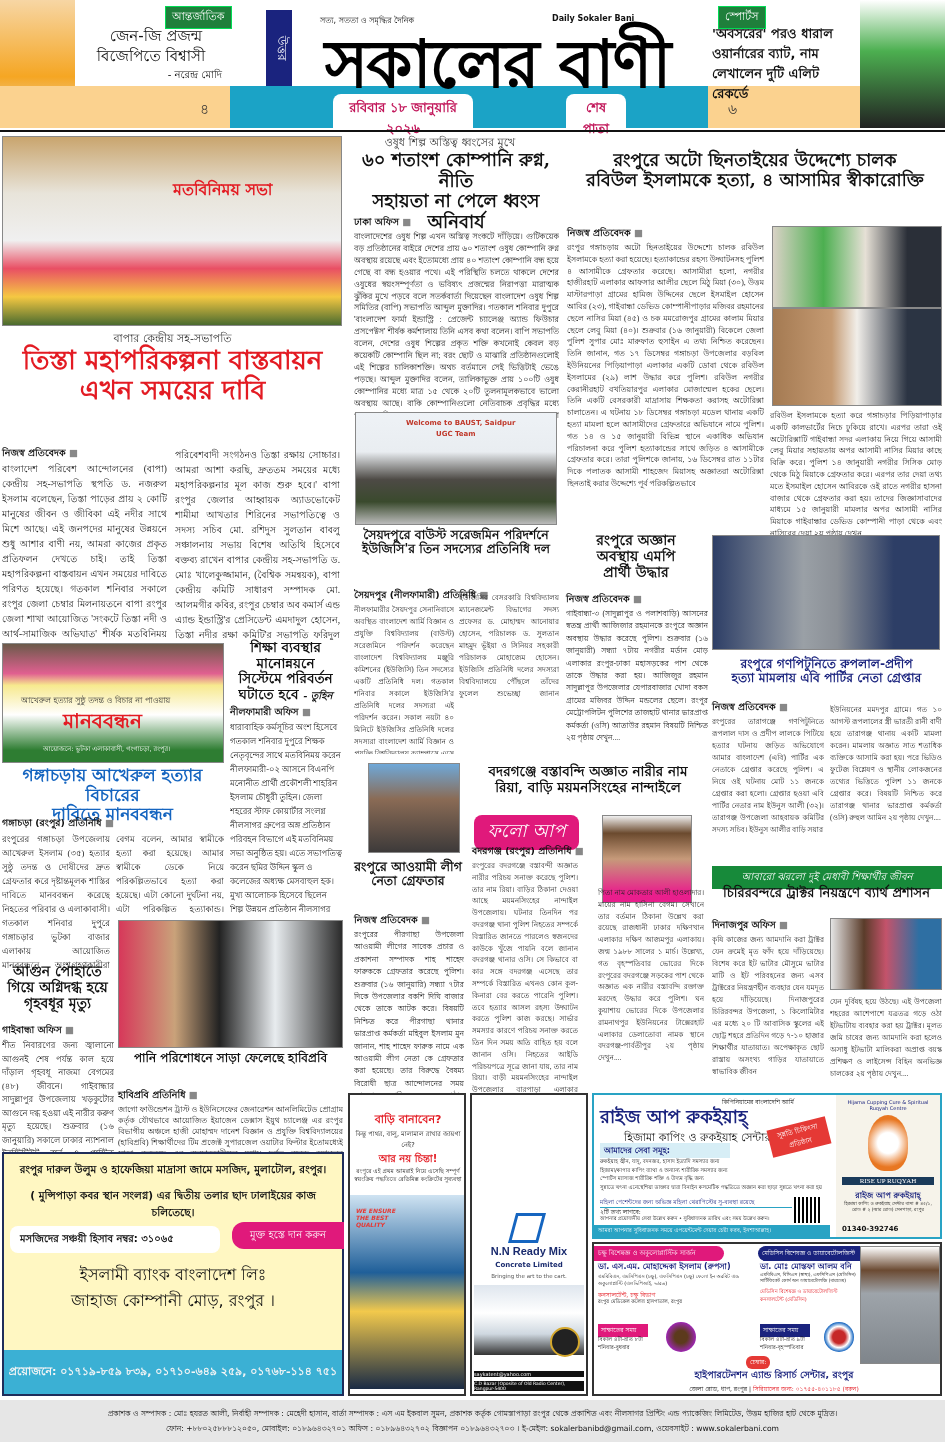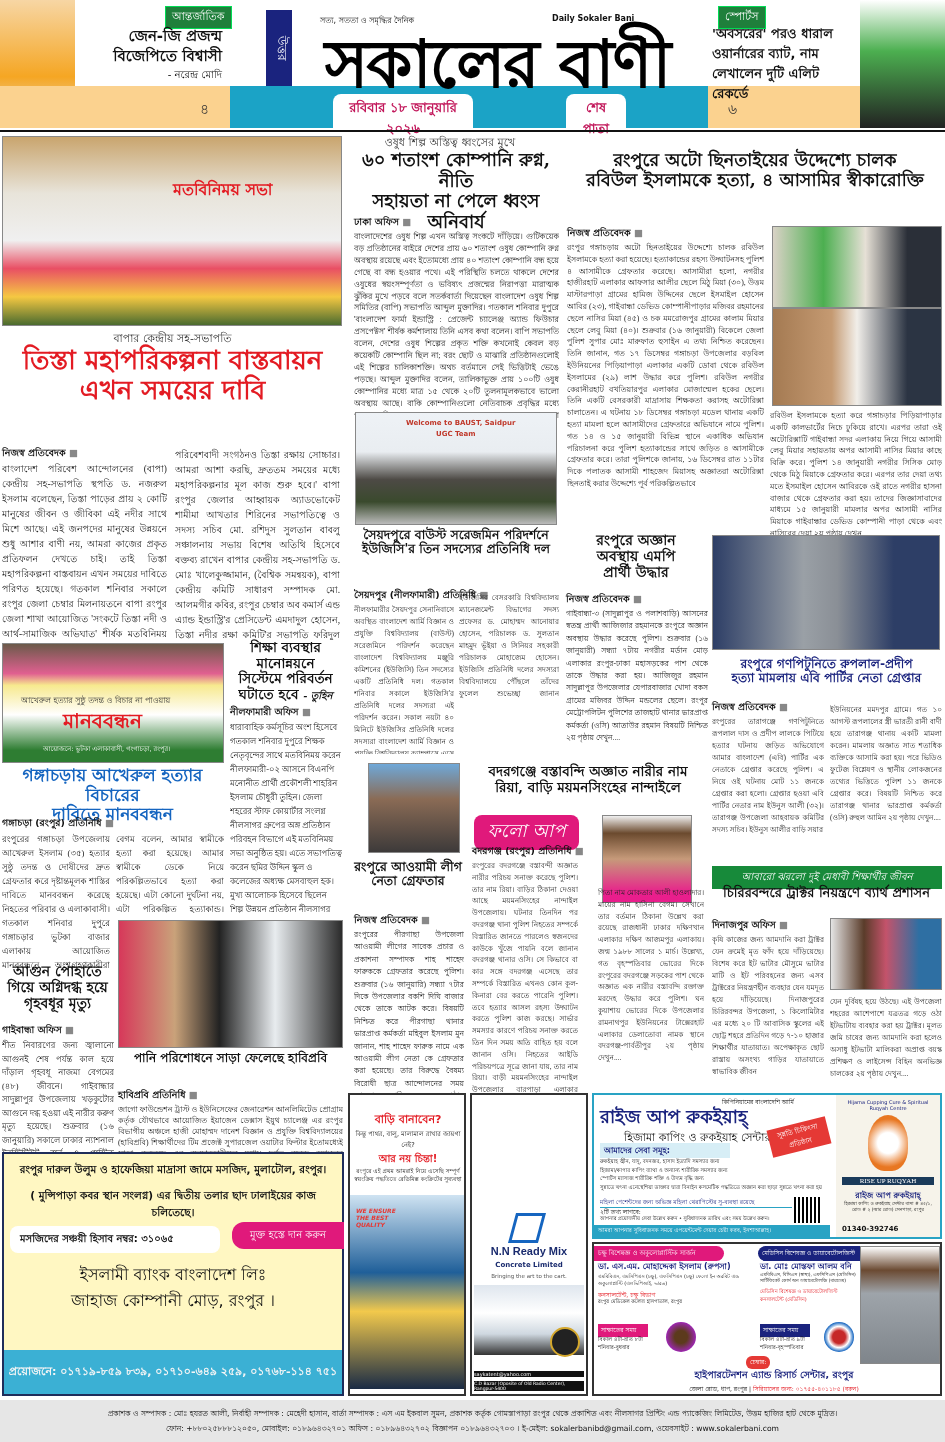--- a/index.html
+++ b/index.html
@@ -5,21 +5,21 @@
 *{box-sizing:border-box;margin:0;padding:0}
 body{width:945px;height:1442px;background:#fff;font-family:"DejaVu Sans",sans-serif;color:#111;position:relative;overflow:hidden}
 .abs{position:absolute}
 .masthead{left:0;top:0;width:945px;height:130px}
 .strip-l{left:0;top:86px;width:230px;height:42px;background:#fbd28f}
 .strip-c{left:230px;top:86px;width:478px;height:42px;background:#1ba3c6}
 .strip-r{left:708px;top:86px;width:237px;height:42px;background:#fbd28f}
 .pg{font-size:14px;color:#333}
 .pill{background:#fff;border-radius:8px;color:#c2185b;font-weight:bold;font-size:13px;padding:4px 10px;text-align:center}
 .sec-tag{background:#1f7f3b;color:#fff;font-size:11px;padding:1px 6px;border:1px solid #0d5}
-.teaser{font-weight:bold;font-size:15px;text-align:right;line-height:22px}
+.teaser{font-weight:normal;font-size:15px;text-align:center;line-height:22px}
 .teaser-r{font-weight:bold;font-size:13px;line-height:20px}
 .logo{font-family:"DejaVu Serif",serif;font-weight:900;font-size:66px;letter-spacing:-2px;color:#000}
 .vbar{left:266px;top:10px;width:26px;height:76px;background:#1a237e;color:#fff;font-size:12px;writing-mode:vertical-rl;text-align:center}
 .photo{background:linear-gradient(135deg,#8a6d4e,#c9b79a 40%,#5b6a7a);border:1px solid #888}
 .hr{height:2px;background:#111}
 .h-big{font-family:"DejaVu Serif",serif;font-weight:bold;text-align:center;line-height:1.15}
 .red{color:#e31b23}
 .blue{color:#1a237e}
 .body{font-size:9.4px;line-height:15px;text-align:justify;color:#222;font-family:"Liberation Serif",serif}
 .byline{font-size:9.5px;font-weight:bold;margin-bottom:1px}

